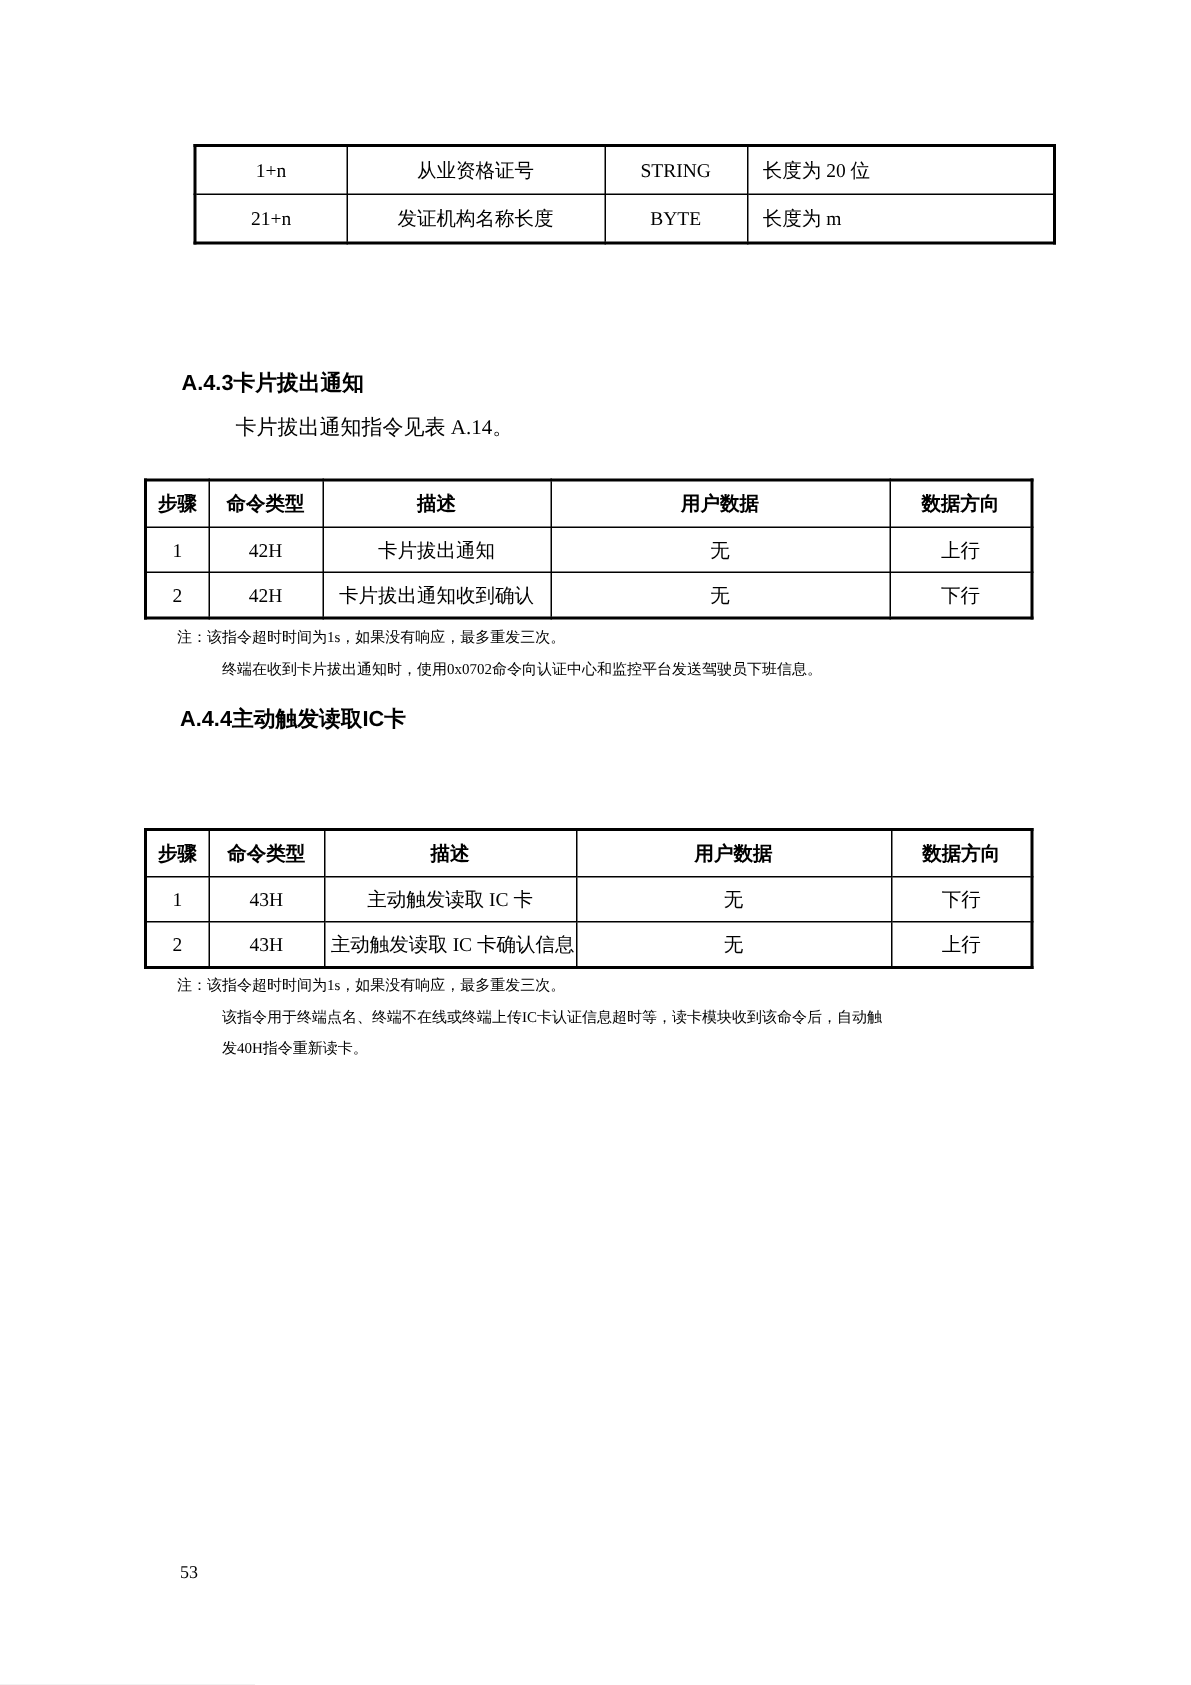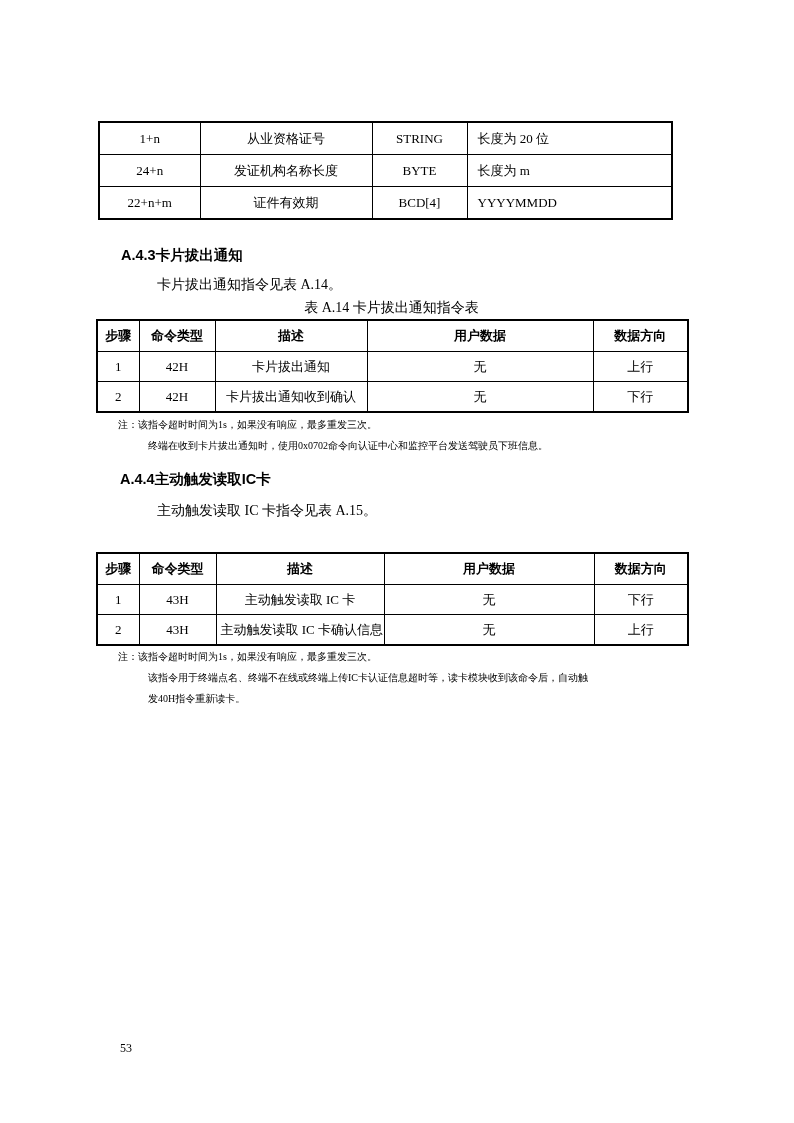--- a/index.html
+++ b/index.html
@@ -62,56 +62,49 @@
   }
   .page-num {
     font-size: 12px;
   }
 </style>
 </head>
 <body>
 
 <div class="page">
 
-  <table class="doc-table top-table abs" style="left:98px; top:96px; width:573px;margin-top:25px;">
+  <table class="doc-table top-table abs" style="left:129px; top:96px; width:573px;">
     <colgroup>
       <col style="width:101px">
         <col style="width:172px">
         <col style="width:95px">
         <col style="width:205px">
     </colgroup>
     <tbody>
       <tr>
         <td>1+n</td>
         <td>从业资格证号</td>
         <td>STRING</td>
         <td class="cell-left">长度为 20 位</td>
       </tr>
       <tr>
-        <td>24+n</td>
+        <td>21+n</td>
         <td>发证机构名称长度</td>
         <td>BYTE</td>
         <td class="cell-left">长度为 m</td>
-      </tr>
-      <tr>
-        <td>22+n+m</td>
-        <td>证件有效期</td>
-        <td>BCD[4]</td>
-        <td class="cell-left">YYYYMMDD</td>
       </tr>
     </tbody>
   </table>
 
   <div class="sec-heading abs" style="left:121px; top:246px;">
     <span class="h-num">A.4.3</span><span>卡片拔出通知</span>
   </div>
 
   <div class="body-para abs" style="left:157px; top:276px;">卡片拔出通知指令见表 A.14。</div>
 
-  <div class="tbl-caption abs" style="left:96px; top:299px; width:591px;">表 A.14 卡片拔出通知指令表</div>
 
   <table class="doc-table cmd-table abs" style="left:96px; top:319px; width:591px;">
     <colgroup>
       <col style="width:42px">
         <col style="width:76px">
         <col style="width:152px">
         <col style="width:226px">
         <col style="width:95px">
     </colgroup>
     <thead>
@@ -141,21 +134,20 @@
     </tbody>
   </table>
 
   <div class="note-line abs" style="left:118px; top:418px;">注：该指令超时时间为1s，如果没有响应，最多重发三次。</div>
   <div class="note-line abs" style="left:148px; top:439px;">终端在收到卡片拔出通知时，使用0x0702命令向认证中心和监控平台发送驾驶员下班信息。</div>
 
   <div class="sec-heading abs" style="left:120px; top:470px;">
     <span class="h-num">A.4.4</span><span>主动触发读取IC卡</span>
   </div>
 
-  <div class="body-para abs" style="left:157px; top:502px;">主动触发读取 IC 卡指令见表 A.15。</div>
 
 
   <table class="doc-table cmd-table abs" style="left:96px; top:552px; width:591px;">
     <colgroup>
       <col style="width:42px">
         <col style="width:77px">
         <col style="width:168px">
         <col style="width:210px">
         <col style="width:94px">
     </colgroup>

